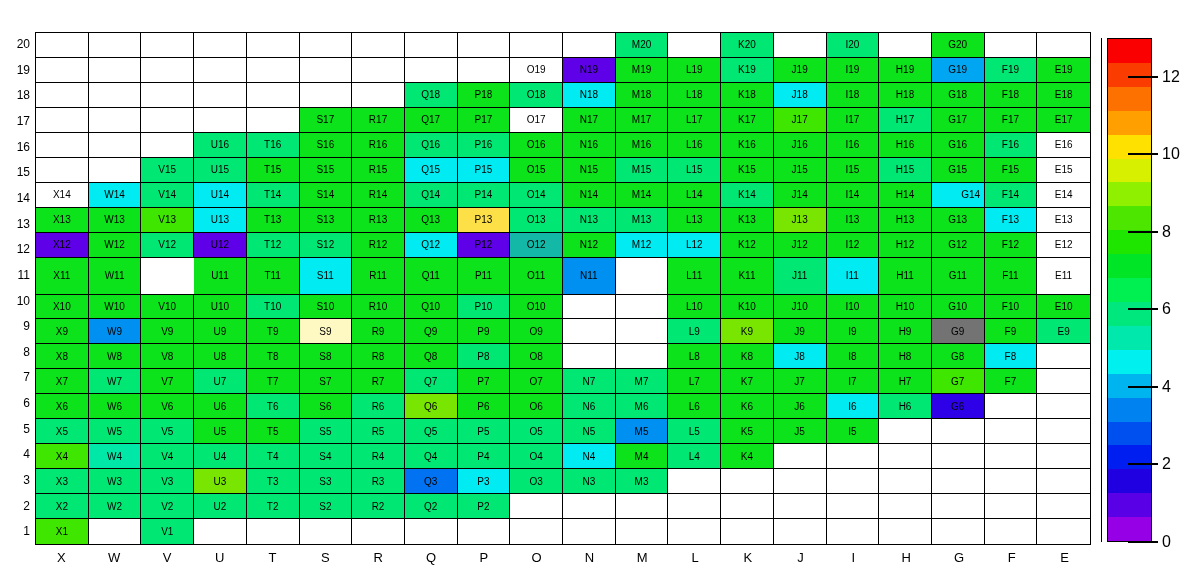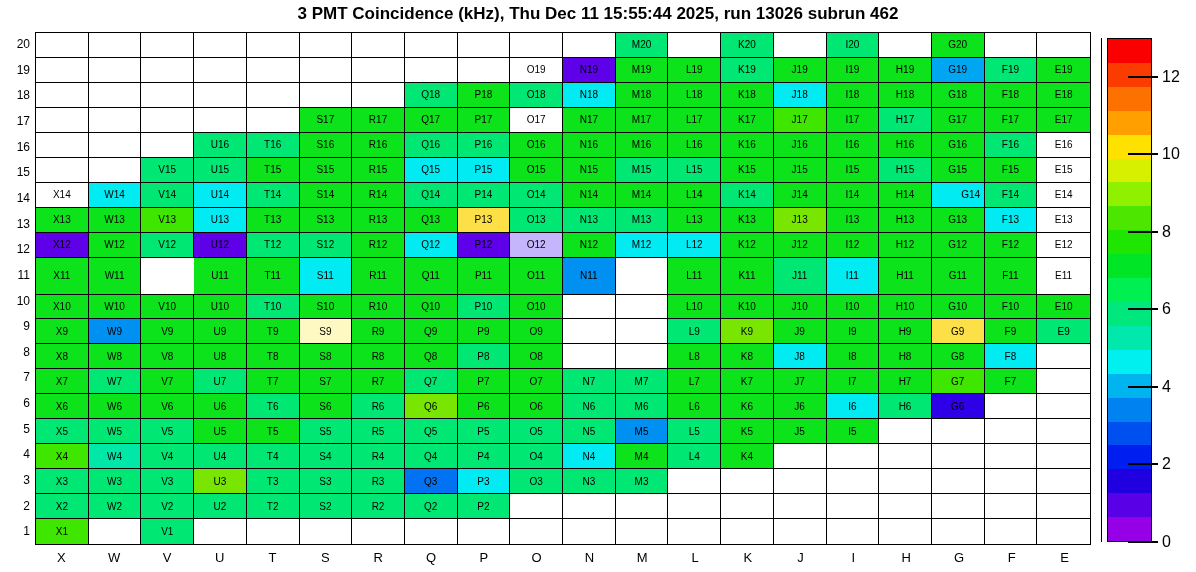--- a/index.html
+++ b/index.html
@@ -21,21 +21,20 @@
   #cbar{position:absolute;left:1107px;top:38px;width:45px;height:504px;
         border:1px solid #000;box-sizing:border-box;display:flex;flex-direction:column;}
   .cband{flex:1;}
   .ztick{position:absolute;left:1128px;width:30px;height:2px;background:#000;}
   .zlab{position:absolute;left:1162px;font-size:16px;color:#000;}
 </style>
 </head>
 <body>
 
 <div id="canvas">
-  <div id="title">3 PMT Coincidence (kHz), Thu Dec 11 15:55:44 2025, run 13026 subrun 462</div>
   <div id="grid">
       <div class="cell"></div>
       <div class="cell"></div>
       <div class="cell"></div>
       <div class="cell"></div>
       <div class="cell"></div>
       <div class="cell"></div>
       <div class="cell"></div>
       <div class="cell"></div>
       <div class="cell"></div>
@@ -192,21 +191,21 @@
       <div class="cell" style="background: rgb(255, 255, 255);">E13</div>
       <div class="cell" style="background: rgb(94, 0, 232);">X12</div>
       <div class="cell" style="background: rgb(12, 227, 26);">W12</div>
       <div class="cell" style="background: rgb(0, 232, 115);">V12</div>
       <div class="cell" style="background: rgb(94, 0, 232);">U12</div>
       <div class="cell" style="background: rgb(0, 232, 115);">T12</div>
       <div class="cell" style="background: rgb(0, 232, 115);">S12</div>
       <div class="cell" style="background: rgb(12, 227, 26);">R12</div>
       <div class="cell" style="background: rgb(0, 235, 242);">Q12</div>
       <div class="cell" style="background: rgb(94, 0, 232);">P12</div>
-      <div class="cell" style="background: #c4b5fd;">O12</div>
+      <div class="cell" style="background: #14b8a6;">O12</div>
       <div class="cell" style="background: rgb(12, 227, 26);">N12</div>
       <div class="cell" style="background: rgb(0, 235, 242);">M12</div>
       <div class="cell" style="background: rgb(0, 235, 242);">L12</div>
       <div class="cell" style="background: rgb(12, 227, 26);">K12</div>
       <div class="cell" style="background: rgb(12, 227, 26);">J12</div>
       <div class="cell" style="background: rgb(12, 227, 26);">I12</div>
       <div class="cell" style="background: rgb(12, 227, 26);">H12</div>
       <div class="cell" style="background: rgb(12, 227, 26);">G12</div>
       <div class="cell" style="background: rgb(12, 227, 26);">F12</div>
       <div class="cell" style="background: rgb(255, 255, 255);">E12</div>
@@ -260,21 +259,21 @@
       <div class="cell" style="background: rgb(12, 227, 26);">Q9</div>
       <div class="cell" style="background: rgb(12, 227, 26);">P9</div>
       <div class="cell" style="background: rgb(12, 227, 26);">O9</div>
       <div class="cell"></div>
       <div class="cell"></div>
       <div class="cell" style="background: rgb(0, 232, 115);">L9</div>
       <div class="cell" style="background: rgb(120, 230, 0);">K9</div>
       <div class="cell" style="background: rgb(12, 227, 26);">J9</div>
       <div class="cell" style="background: rgb(12, 227, 26);">I9</div>
       <div class="cell" style="background: rgb(12, 227, 26);">H9</div>
-      <div class="cell" style="background: #fde047;">G9</div>
+      <div class="cell" style="background: #737373;">G9</div>
       <div class="cell" style="background: rgb(12, 227, 26);">F9</div>
       <div class="cell" style="background: rgb(0, 232, 115);">E9</div>
       <div class="cell" style="background: rgb(12, 227, 26);">X8</div>
       <div class="cell" style="background: rgb(12, 227, 26);">W8</div>
       <div class="cell" style="background: rgb(12, 227, 26);">V8</div>
       <div class="cell" style="background: rgb(12, 227, 26);">U8</div>
       <div class="cell" style="background: rgb(12, 227, 26);">T8</div>
       <div class="cell" style="background: rgb(12, 227, 26);">S8</div>
       <div class="cell" style="background: rgb(12, 227, 26);">R8</div>
       <div class="cell" style="background: rgb(12, 227, 26);">Q8</div>

